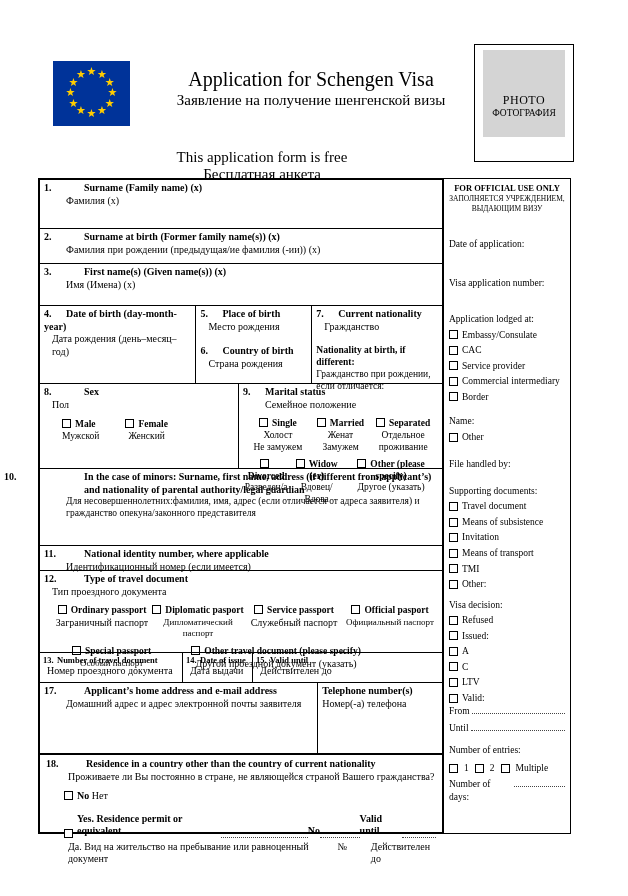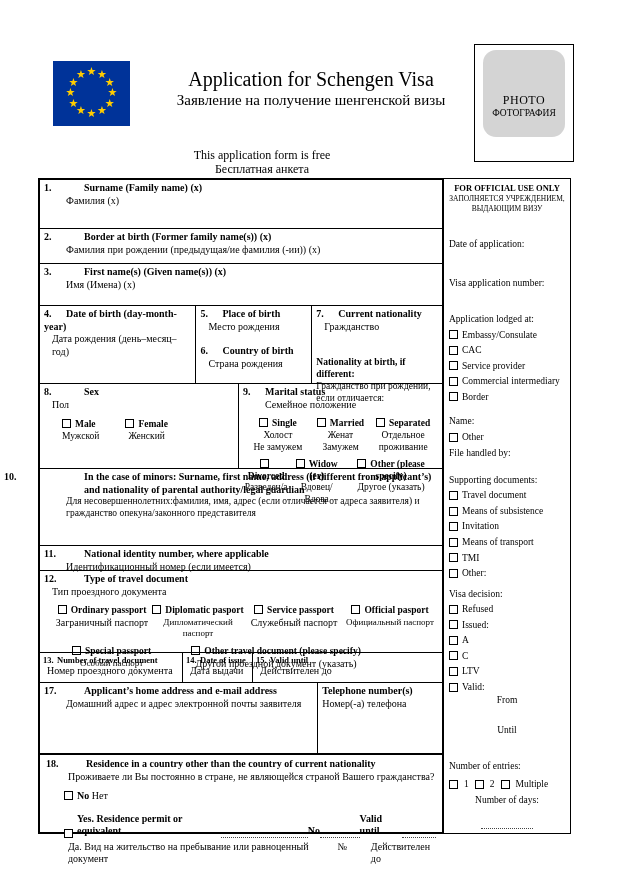--- a/index.html
+++ b/index.html
@@ -6,24 +6,24 @@
   body { background:#888; font-family:"Liberation Serif", serif; }
   .page { position:relative; width:628px; height:896px; background:#fff; color:#000; overflow:hidden; margin:0 auto; }
 
   
   .flag { position:absolute; left:53px; top:61px; width:77px; height:65px; background:#003399; }
   .star { position:absolute; width:11px; font-size:11px; line-height:1; color:#FFCC00; text-align:center;
           font-family:"DejaVu Sans", sans-serif; }
   .title-block { position:absolute; left:150px; top:68px; width:322px; text-align:center; }
   .title-en { font-size:20px; }
   .title-ru { font-size:15px; margin-top:1px; }
-  .free-block { position:absolute; left:0; top:149px; width:524px; text-align:center; font-size:12px; line-height:1.15; }
+  .free-block { position:absolute; left:0; top:149px; width:524px; text-align:center; font-size:15px; line-height:1.15; }
   .photo-outer { position:absolute; left:474px; top:44px; width:100px; height:118px; border:1.5px solid #000; }
   .photo-inner { position:absolute; left:8px; top:5px; width:82px; height:87px; background:#d4d4d4;
-                 text-align:center; padding-top:44px; line-height:1.15;border-radius:13px; }
+                 text-align:center; padding-top:44px; line-height:1.15; }
   .photo-en { font-size:12px; letter-spacing:0.5px; }
   .photo-ru { font-size:9.5px; }
 
   
   .main { position:absolute; left:38px; top:178px; width:406px; height:656px; border:2px solid #000;
           display:flex; flex-direction:column; font-size:10px; line-height:1.25; }
   .row { position:relative; display:flex; border-top:1.4px solid #000; flex-shrink:0; }
   .row:first-child { border-top:none; }
   .r1{height:48px} .r2{height:35px} .r3{height:42px} .r4{height:78px} .r5{height:85px}
   .r6{height:77px} .r7{height:25px} .r8{height:82px} .r9{height:30px} .r10{height:71px}
@@ -57,41 +57,41 @@
   .t-opts2 .opt { text-align:left; }
   .t-opts2 .ru2 { text-align:center; }
   
   .r9 .cell { font-size:8.5px; line-height:1.2; padding:2px 3px; }
   .r9 .ru { padding-left:4px; font-size:10px; }
   
   .w-f4{width:157px} .w-f56{width:117px} .w-f7{width:132px}
   .w-f8{width:200px} .w-f9{width:206px}
   .w-f13{width:142px} .w-f14{width:70px} .w-f15{width:110px} .w-f16{width:84px}
   .w-f17a{width:280px} .w-f17b{width:126px}
-  .f7-second { margin-top:24px; font-size:9.5px; }
+  .f7-second { margin-top:12px; font-size:9.5px; }
   .f6-block { margin-top:12px; }
   
   .f18 { padding:3px 6px; }
   .f18-no { margin-top:7px; padding-left:18px; }
   .f18-yes { margin-top:10px; padding-left:18px; display:flex; align-items:flex-end; }
   .f18-yes-ru { padding-left:22px; margin-top:3px; display:flex; }
   .dots { display:inline-block; height:9px; border-bottom:1.2px dotted #444; }
   .gap12 { display:inline-block; width:14px; } .gap14 { display:inline-block; width:26px; }
 
   
   .official { position:absolute; left:443px; top:178px; width:128px; height:656px;
               border:1.4px solid #000; border-left:none; padding:4px 5px 4px 6px;
               font-size:9.5px; line-height:1.32; }
   .oc-h1 { font-weight:bold; font-size:8.5px; text-align:center; }
   .oc-h2 { font-size:7.5px; text-align:center; }
   .mt22 { margin-top:24px; } .mt14 { margin-top:14px; }
   .mt12 { margin-top:12px; } .mt10 { margin-top:10px; } .mt8 { margin-top:8px; }
-  .mt26 { margin-top:26px; } .mt3 { margin-top:4px; }
+  .mt26 { margin-top:26px; } .mt3 { margin-top:15px; }
   .oc-item { margin-top:3px; display:flex; align-items:center; }
-  .oc-inline { display:flex; align-items:center; margin-top:4px;flex-direction:column; }
+  .oc-inline { display:flex; align-items:flex-start; margin-top:4px; }
   .entries-row { display:flex; align-items:center; gap:2px; margin-top:5px; }
 </style>
 </head>
 <body>
 
 <div class="page">
 
   <div class="flag">
       <span class="star" style="left: 33px; top: 5px;">★</span>
       <span class="star" style="left: 43.5px; top: 7.81347px;">★</span>
@@ -125,21 +125,21 @@
 
     <div class="row r1">
       <div class="cell full">
         <div><span class="num numw">1.</span><span class="en">Surname (Family name) (x)</span></div>
         <div class="ru">Фамилия (x)</div>
       </div>
     </div>
 
     <div class="row r2">
       <div class="cell full">
-        <div><span class="num numw">2.</span><span class="en">Border at birth (Former family name(s)) (x)</span></div>
+        <div><span class="num numw">2.</span><span class="en">Surname at birth (Former family name(s)) (x)</span></div>
         <div class="ru">Фамилия  при рождении  (предыдущая/ие фамилия (-ии)) (x)</div>
       </div>
     </div>
 
     <div class="row r3">
       <div class="cell full">
         <div><span class="num numw">3.</span><span class="en">First name(s) (Given name(s)) (x)</span></div>
         <div class="ru">Имя  (Имена) (x)</div>
       </div>
     </div>

